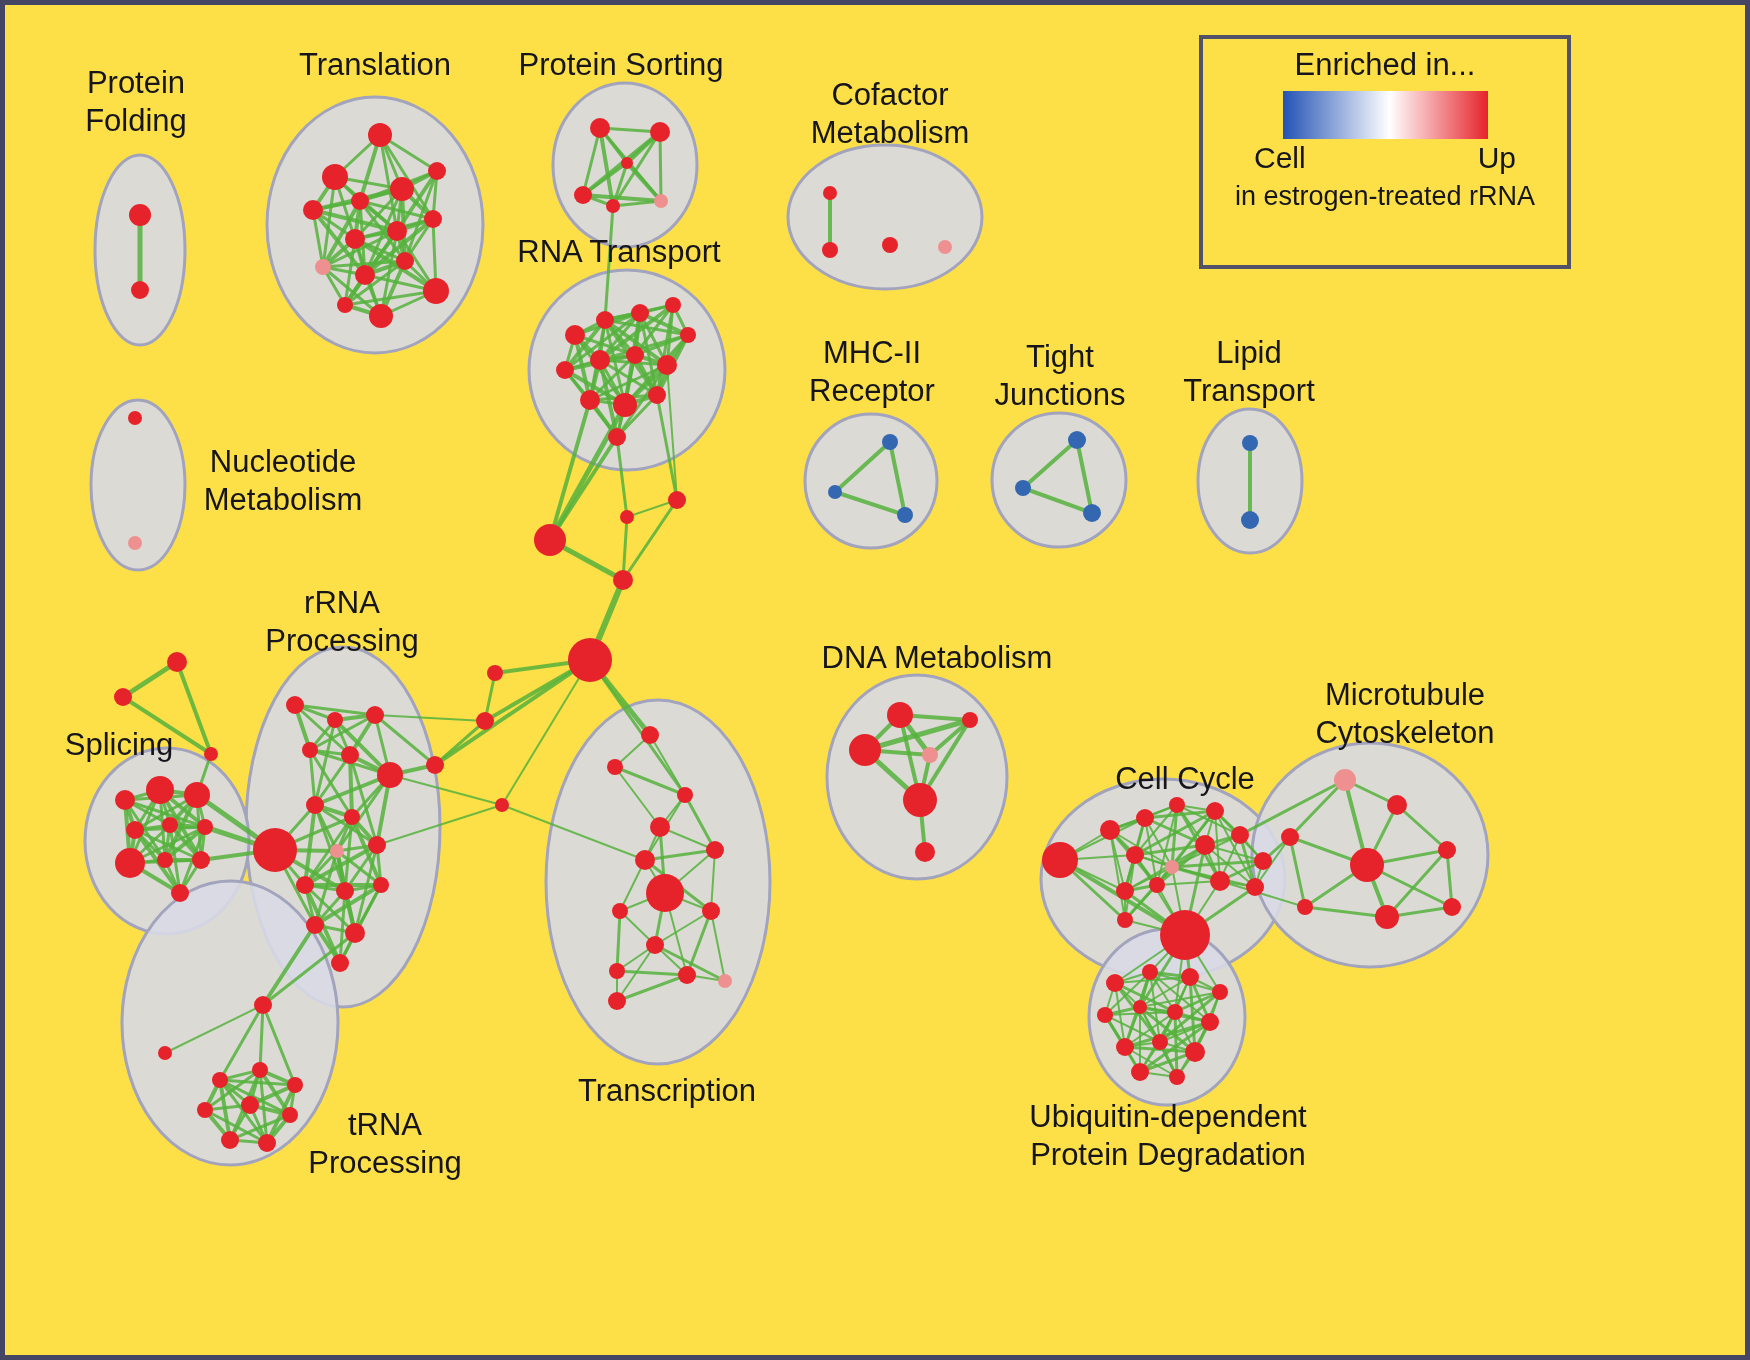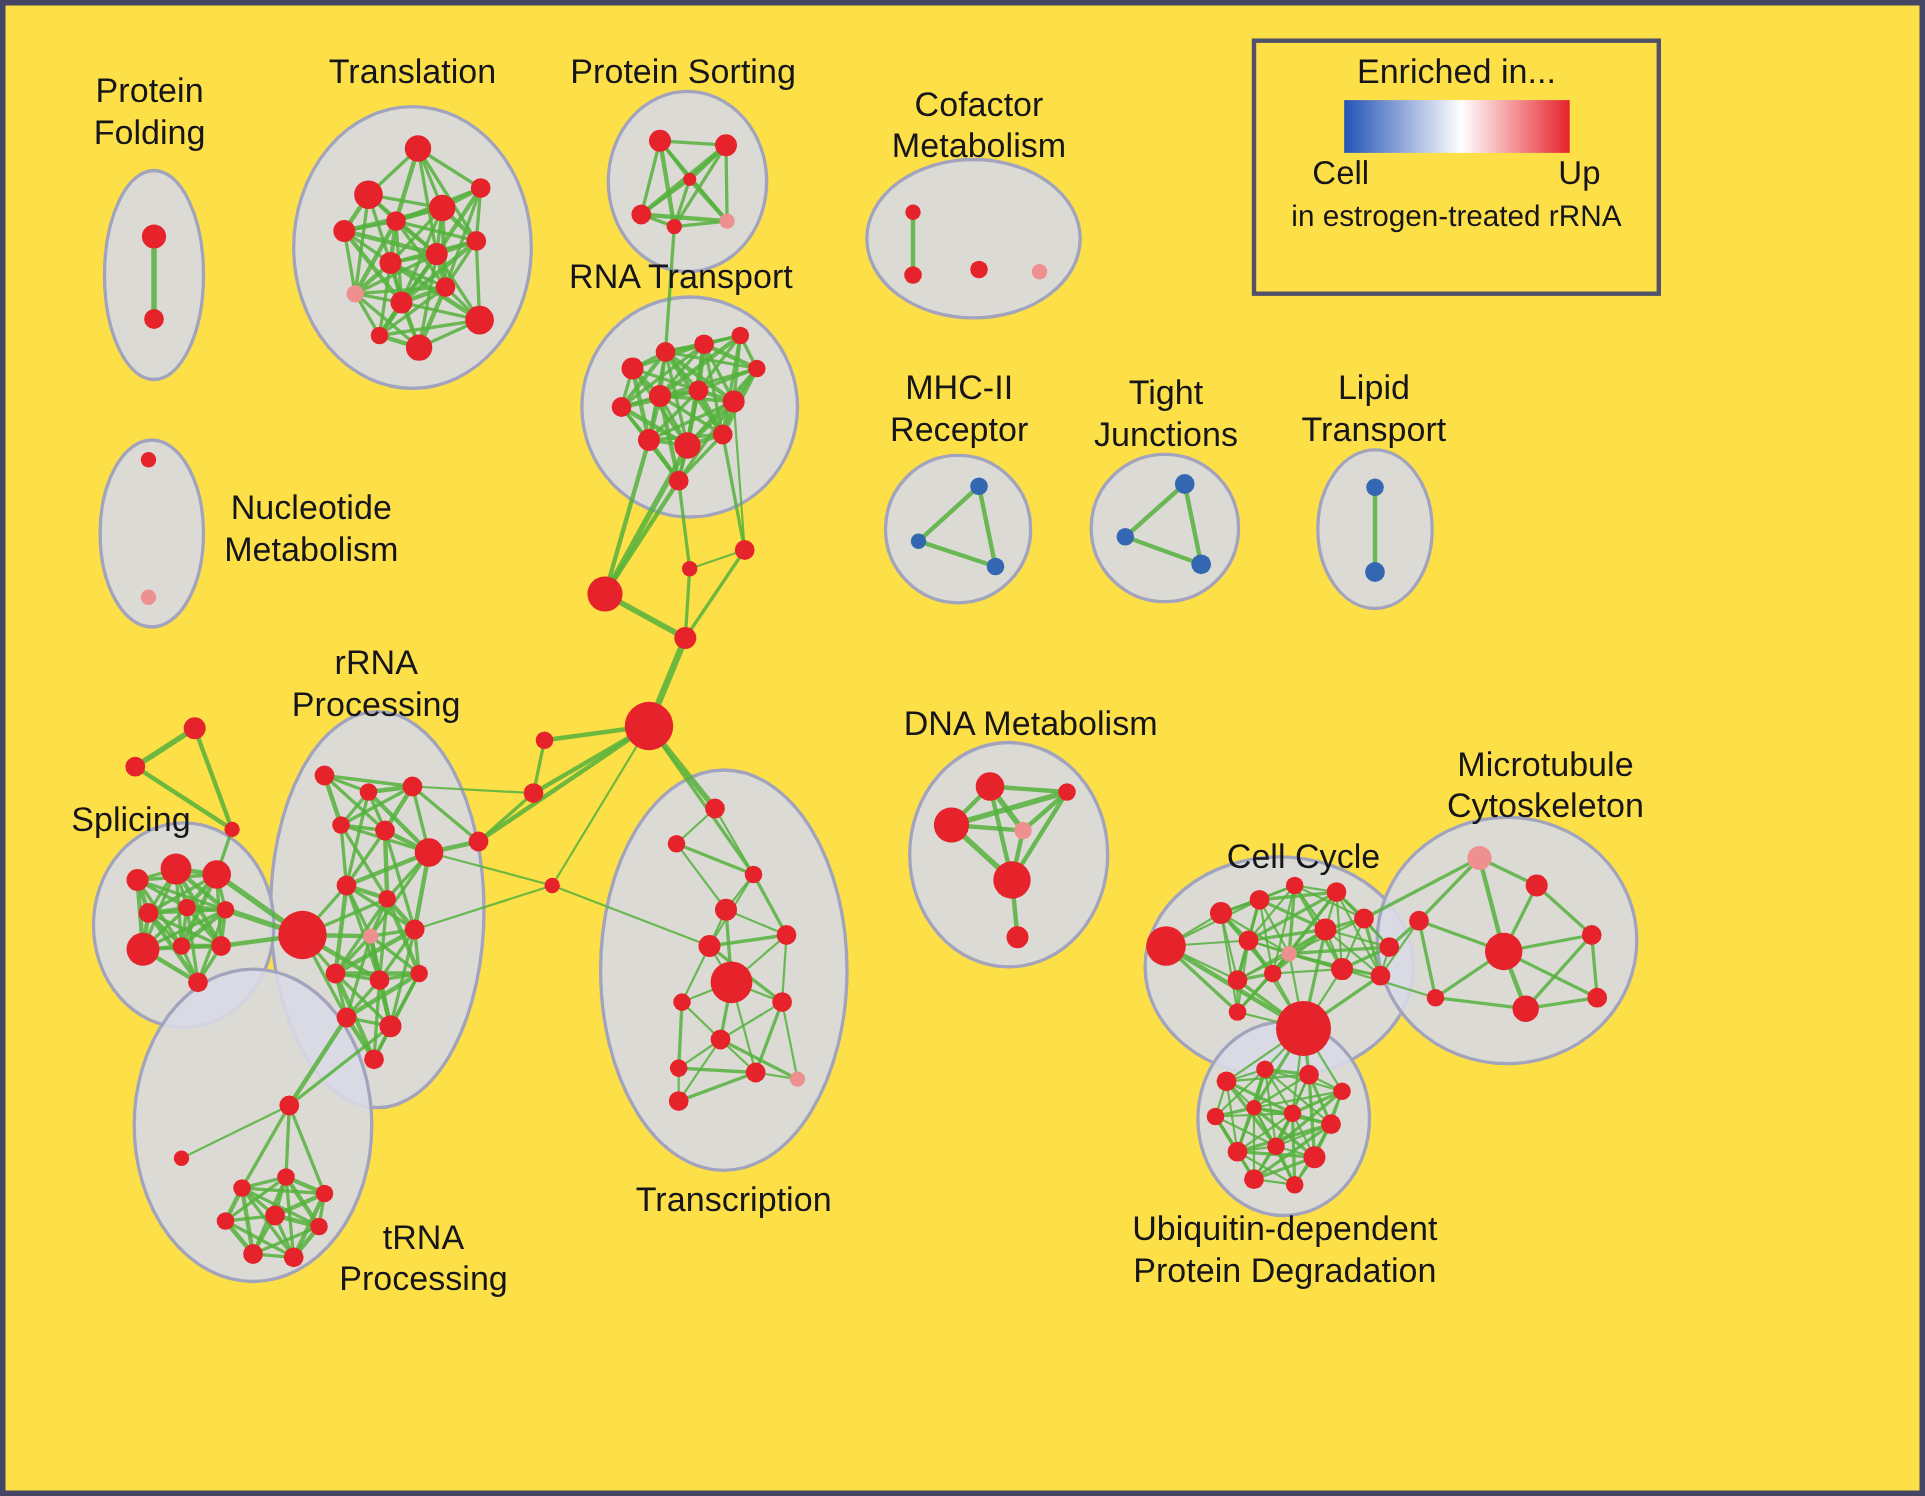--- a/index.html
+++ b/index.html
@@ -13,21 +13,21 @@
     overflow:hidden;
   }
   #network{position:absolute;left:0;top:0;}
   #network text{
     font-family:"Liberation Sans", sans-serif;
     font-size:31px;
     fill:#15151b;
   }
   .legend{
     position:absolute;
-    left:1133px;top:30px;
+    left:1194px;top:30px;
     width:372px;height:234px;
     box-sizing:border-box;
     border:4px solid #515269;
     text-align:center;
     color:#15151b;
   }
   .legend-title{font-size:31px;margin-top:8px;}
   .legend-gradient{
     width:205px;height:48px;
     margin:8px auto 0 auto;

